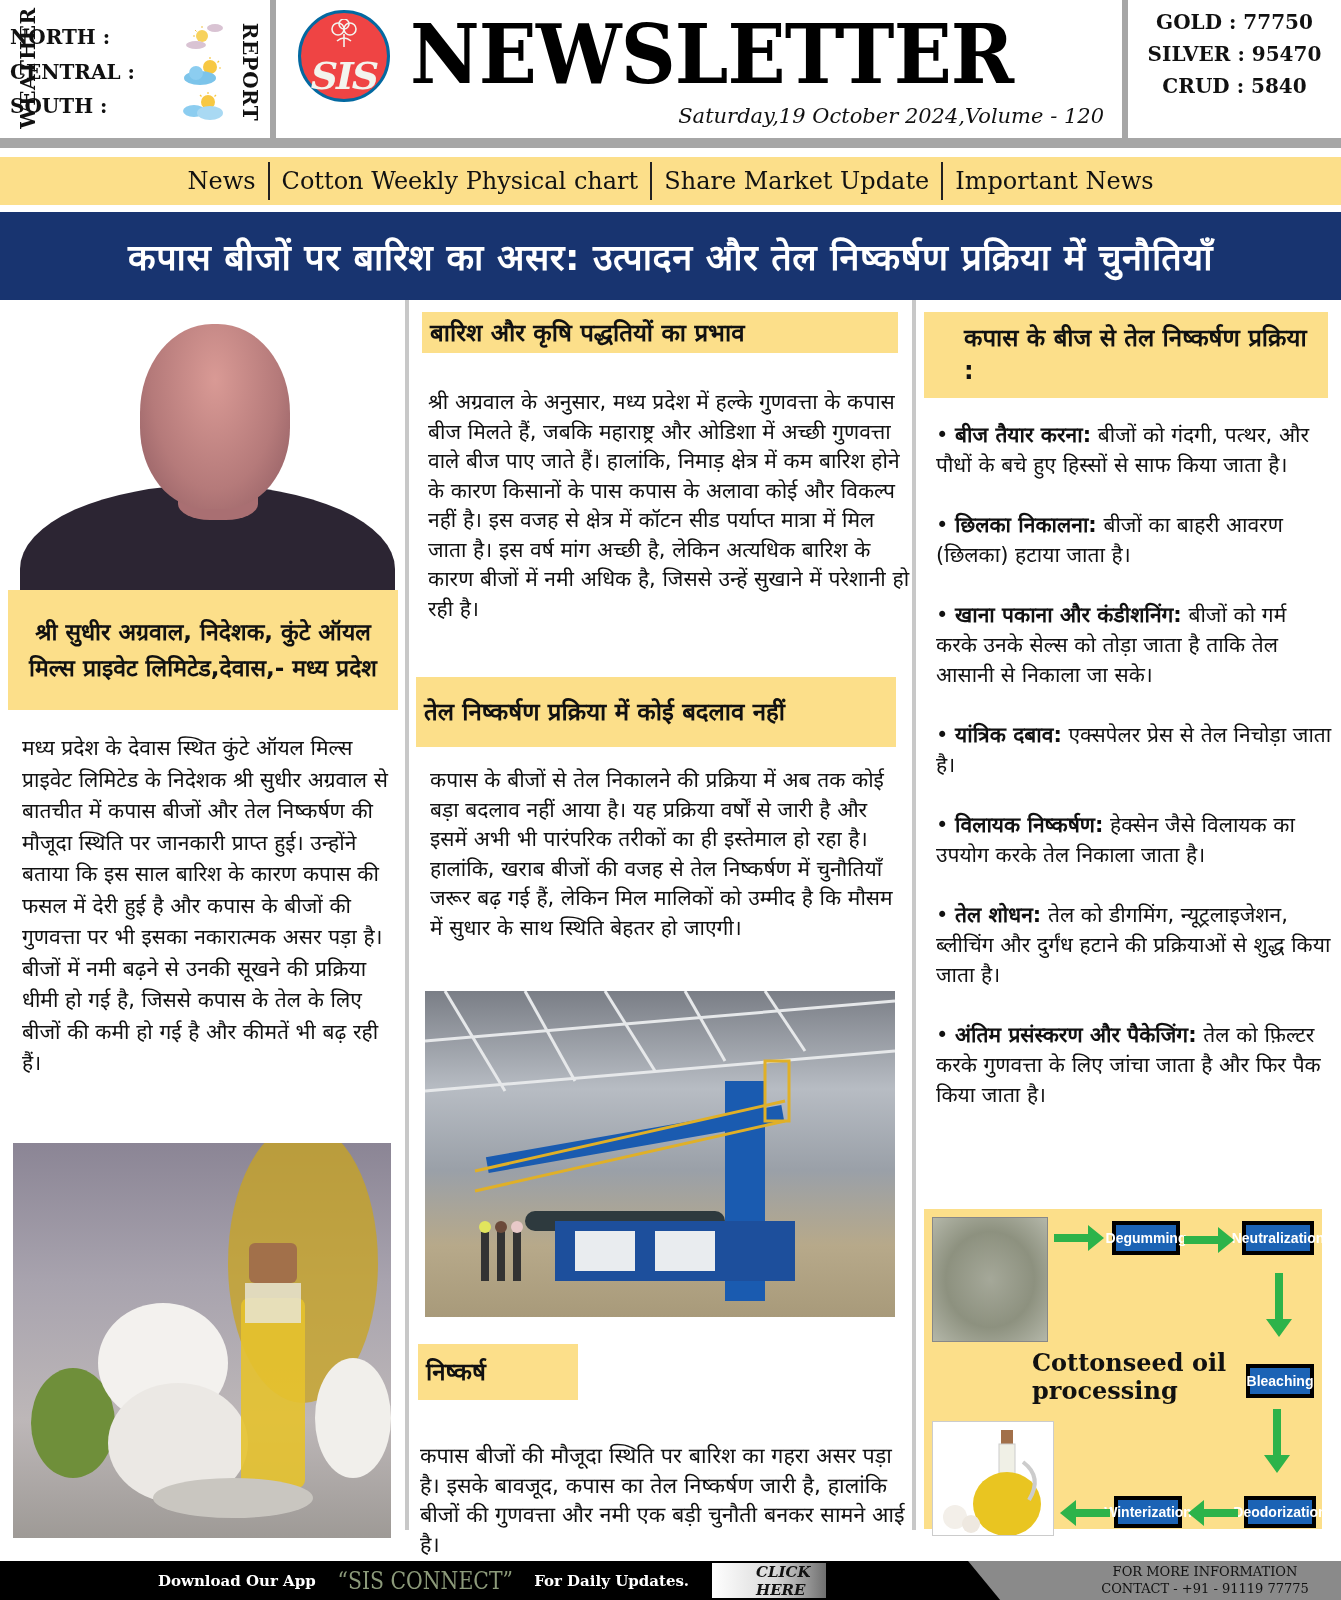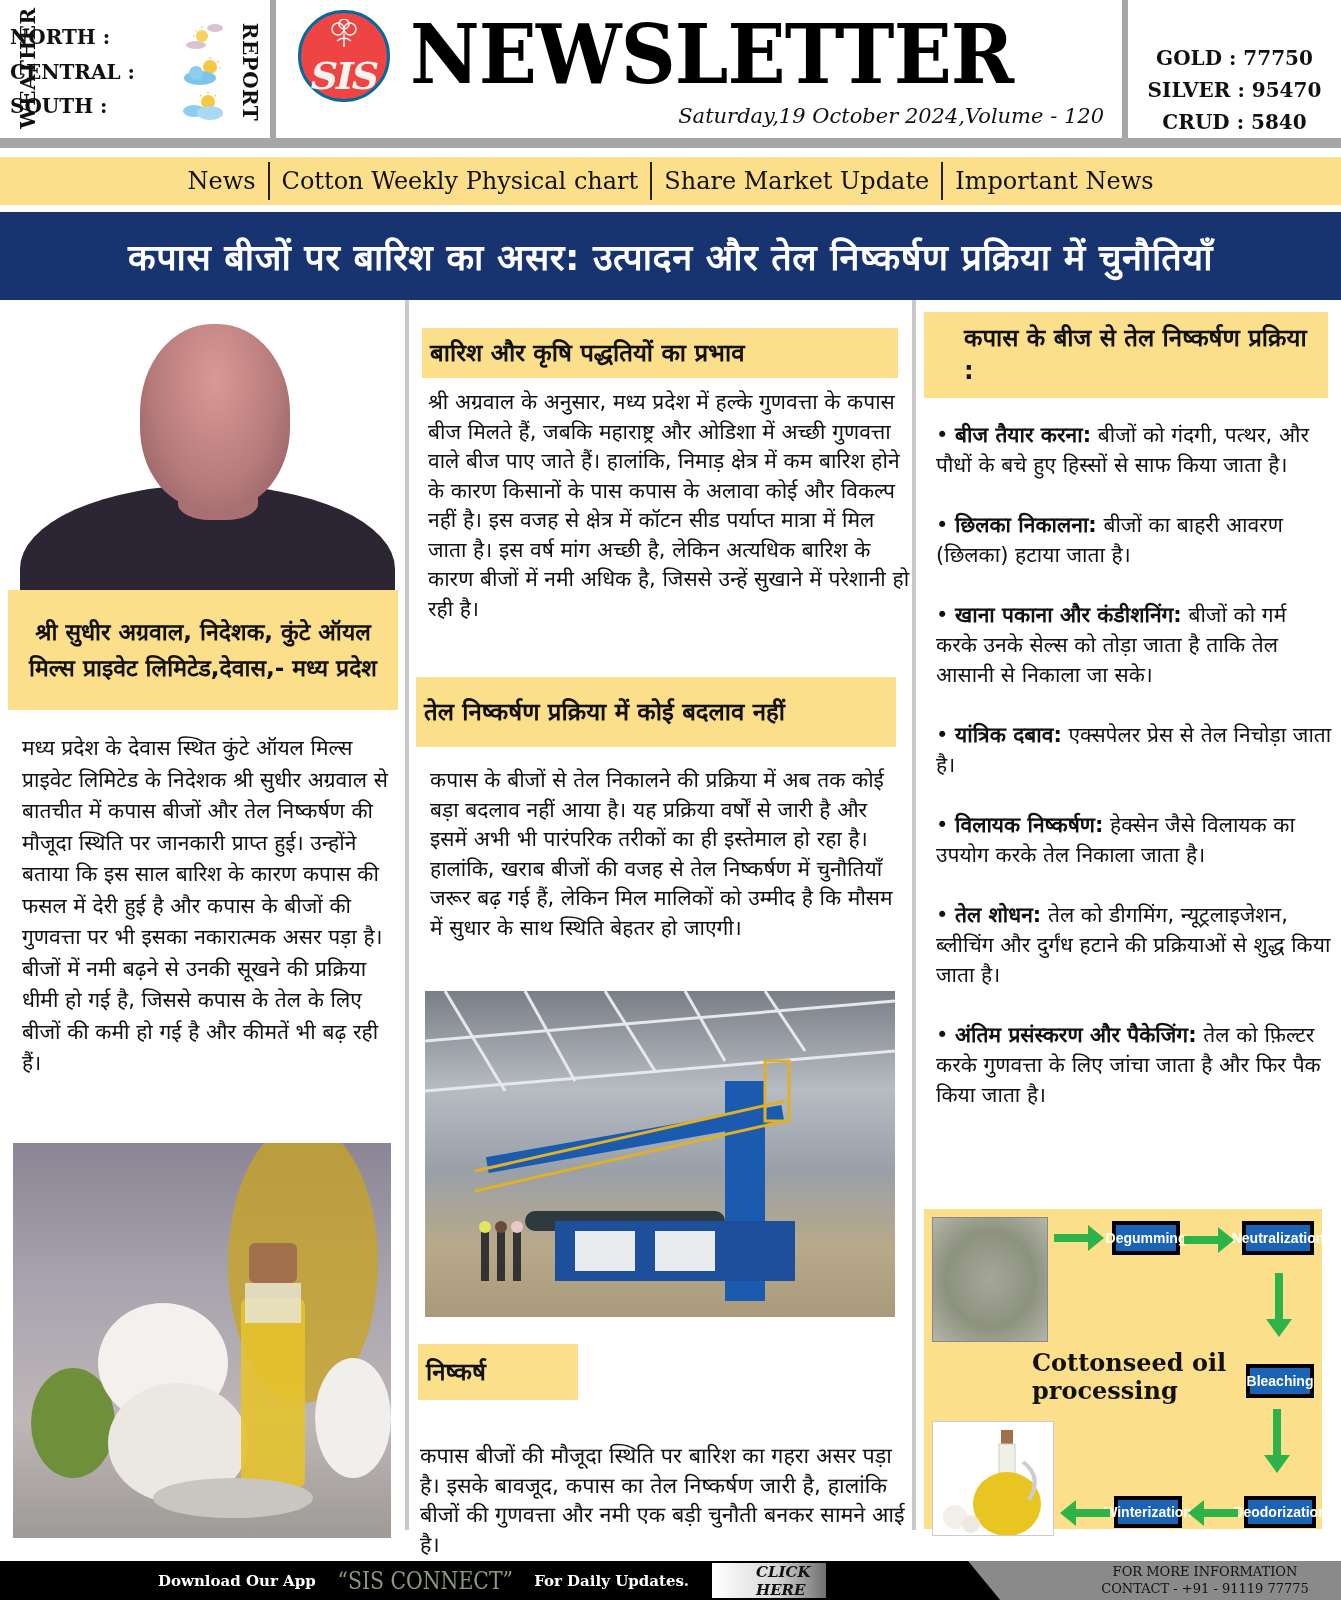--- a/index.html
+++ b/index.html
@@ -18,21 +18,21 @@
   .w-row { position: absolute; display: flex; align-items: center; }
   .w-label { font-family: "DejaVu Serif", serif; font-weight: bold; font-size: 20px; text-align: left; width: 160px; }
   .w-icon { width: 46px; height: 30px; margin-left: 10px; position: relative; }
 
   .masthead { position: absolute; left: 276px; top: 0; width: 846px; height: 138px; }
   .logo { position: absolute; left: 22px; top: 10px; width: 92px; height: 92px; border-radius: 50%; background: #ef4444; border: 3px solid #0369a1; font-style: italic; }
   .logo-text { position: absolute; left: 0; top: 40px; width: 100%; text-align: center; color: #f3f4ee; font-family: "DejaVu Serif", serif; font-weight: bold; font-size: 38px; letter-spacing: -2px; }
   .title { position: absolute; left: 134px; top: 6px; font-family: "DejaVu Serif", serif; font-weight: bold; font-size: 82px; letter-spacing: -1px; color: #000; transform: scaleX(0.93); transform-origin: left top; }
   .dateline { position: absolute; right: 18px; top: 104px; font-family: "DejaVu Serif", serif; font-style: italic; font-size: 21px; color: #111; }
 
-  .prices { position: absolute; left: 1128px; top: 0; width: 213px; height: 138px; display: flex; flex-direction: column; justify-content: flex-end; align-items: center; padding-top: 6px; }
+  .prices { position: absolute; left: 1128px; top: 0; width: 213px; height: 138px; display: flex; flex-direction: column; justify-content: flex-start; align-items: center; padding-top: 6px; }
   .price { font-family: "DejaVu Serif", serif; font-weight: bold; font-size: 20px; line-height: 32px; white-space: nowrap; }
 
   
   .navbar { position: absolute; left: 0; top: 157px; width: 1341px; height: 48px; background: #fcdf8a; display: flex; align-items: center; justify-content: center; }
   .nav-item { font-family: "DejaVu Serif", serif; font-size: 24px; color: #111; padding: 0 12px; text-decoration: none; }
   .nav-sep { width: 2px; height: 38px; background: #222; }
 
   
   .banner { position: absolute; left: 0; top: 212px; width: 1341px; height: 88px; background: #183470; display: flex; align-items: center; justify-content: center; }
   .banner-text { color: #fff; font-weight: bold; font-size: 36px; letter-spacing: 0.5px; }
@@ -187,21 +187,21 @@
     <ellipse cx="150" cy="220" rx="65" ry="60" fill="#f3f1ee"></ellipse>
     <ellipse cx="165" cy="300" rx="70" ry="60" fill="#ebe8e4"></ellipse>
     <rect x="228" y="155" width="64" height="190" rx="8" fill="#e6c22d" opacity="0.9"></rect>
     <rect x="236" y="100" width="48" height="40" rx="6" fill="#a2704a"></rect>
     <rect x="232" y="140" width="56" height="40" fill="#e9e7dc" opacity="0.8"></rect>
     <ellipse cx="340" cy="275" rx="38" ry="60" fill="#f1efeb"></ellipse>
     <ellipse cx="220" cy="355" rx="80" ry="20" fill="#c9c6c0"></ellipse>
   </svg>
 </div>
 
-<div class="section-head" style="left:422px; top:328px; width:476px; height:50px;">
+<div class="section-head" style="left:422px; top:312px; width:476px; height:41px;">
   <span>बारिश और कृषि पद्धतियों का प्रभाव</span>
 </div>
 <p class="body-text" style="left:428px; top:388px; width:482px; line-height:29.5px;">श्री अग्रवाल के अनुसार, मध्य प्रदेश में हल्के गुणवत्ता के कपास बीज मिलते हैं, जबकि महाराष्ट्र और ओडिशा में अच्छी गुणवत्ता वाले बीज पाए जाते हैं। हालांकि, निमाड़ क्षेत्र में कम बारिश होने के कारण किसानों के पास कपास के अलावा कोई और विकल्प नहीं है। इस वजह से क्षेत्र में कॉटन सीड पर्याप्त मात्रा में मिल जाता है। इस वर्ष मांग अच्छी है, लेकिन अत्यधिक बारिश के कारण बीजों में नमी अधिक है, जिससे उन्हें सुखाने में परेशानी हो रही है।</p>
 
 <div class="section-head" style="left:416px; top:677px; width:480px; height:70px;">
   <span>तेल निष्कर्षण प्रक्रिया में कोई बदलाव नहीं</span>
 </div>
 <p class="body-text" style="left:430px; top:766px; width:480px; line-height:29.5px;">कपास के बीजों से तेल निकालने की प्रक्रिया में अब तक कोई बड़ा बदलाव नहीं आया है। यह प्रक्रिया वर्षों से जारी है और इसमें अभी भी पारंपरिक तरीकों का ही इस्तेमाल हो रहा है। हालांकि, खराब बीजों की वजह से तेल निष्कर्षण में चुनौतियाँ जरूर बढ़ गई हैं, लेकिन मिल मालिकों को उम्मीद है कि मौसम में सुधार के साथ स्थिति बेहतर हो जाएगी।</p>
 
 <div class="photo factory-photo">

